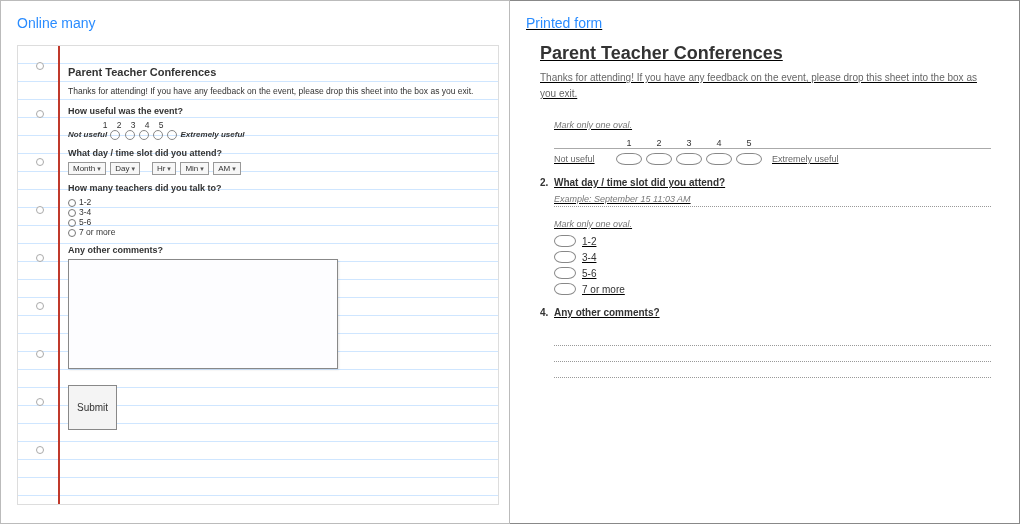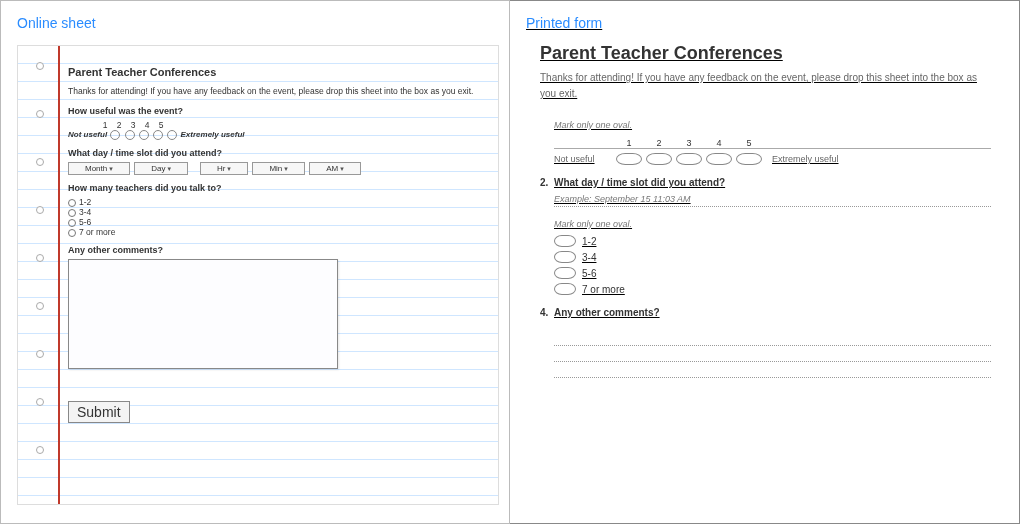--- a/index.html
+++ b/index.html
@@ -27,26 +27,26 @@
   .notebook-content { position:relative; z-index:2; padding-top:10px; }
   .punch-holes { position:absolute; left:18px; top:16px; bottom:0; z-index:3; }
   .hole { width:8px; height:8px; border:1px solid #aaa; border-radius:50%; background:#fff; margin-bottom:40px; }
   .nb-title { font-weight:bold; font-size:11px; margin-bottom:6px; }
   .nb-desc { font-size:8.5px; line-height:14px; margin-bottom:8px; color:#333; }
   .nb-q { font-weight:bold; font-size:9px; margin-bottom:4px; }
   .nb-row { margin-bottom:8px; }
   .nb-scale-nums span { display:inline-block; width:14px; text-align:center; font-size:8.5px; }
   .nb-scale-row { font-size:8px; font-style:italic;font-weight:bold; }
   .nb-scale-row .radio { display:inline-block; width:10px; height:10px; border:1px solid #888; border-radius:50%; margin:0 1px; vertical-align:middle; }
-  .nb-select { display:inline-block; border:1px solid #999; padding:1px 16px; font-size:8px; background:#f7f7f7; margin-right:2px; }
+  .nb-select { display:inline-block; border:1px solid #999; padding:1px 4px; font-size:8px; background:#f7f7f7; margin-right:2px; }
   .nb-select:after { content:" \25BE"; color:#555; font-size:7px; }
   .nb-opts .opt { font-size:8.5px; }
   .nb-opts .r { display:inline-block; width:8px; height:8px; border:1px solid #777; border-radius:50%; margin-right:3px; vertical-align:middle; }
   .nb-textarea { width:270px; height:110px; border:1px solid #888; background:#fdfdff; margin-top:4px; box-shadow:1px 1px 2px rgba(0,0,0,.1); }
-  .nb-submit { display:inline-block; border:1px solid #888; background:#f4f4f4; padding:2px 8px; font-size:14px; margin-top:24px; }
+  .nb-submit { display:inline-block; border:1px solid #888; background:#f4f4f4; padding:16px 8px; font-size:10px; margin-top:8px; }
 
   
   .printed {
     margin:8px 12px 8px 14px;
     height:470px;
     background:#fff;
     padding:4px 16px 10px 16px;
     font-size:11px;
     color:#333;
     overflow:hidden;
@@ -68,21 +68,21 @@
   .p-opts .oval { width:22px; height:12px; border:1px solid #888; border-radius:50%/70%; margin-right:6px; }
   .p-lines { margin-left:14px; margin-top:12px; }
   .p-lines .lrow { border-bottom:1px dotted #999; height:16px; }
 
   .q-block { margin-bottom:12px; }
 </style>
 </head>
 <body>
 
 <div class="pane pane-left">
-  <div class="pane-title">Online sheet</div>
+  <div class="pane-title">Online many</div>
   <div class="notebook">
     <div class="notebook-bg">
       <div class="line"></div>
         <div class="line"></div>
         <div class="line"></div>
         <div class="line"></div>
         <div class="line"></div>
         <div class="line"></div>
         <div class="line"></div>
         <div class="line"></div>

